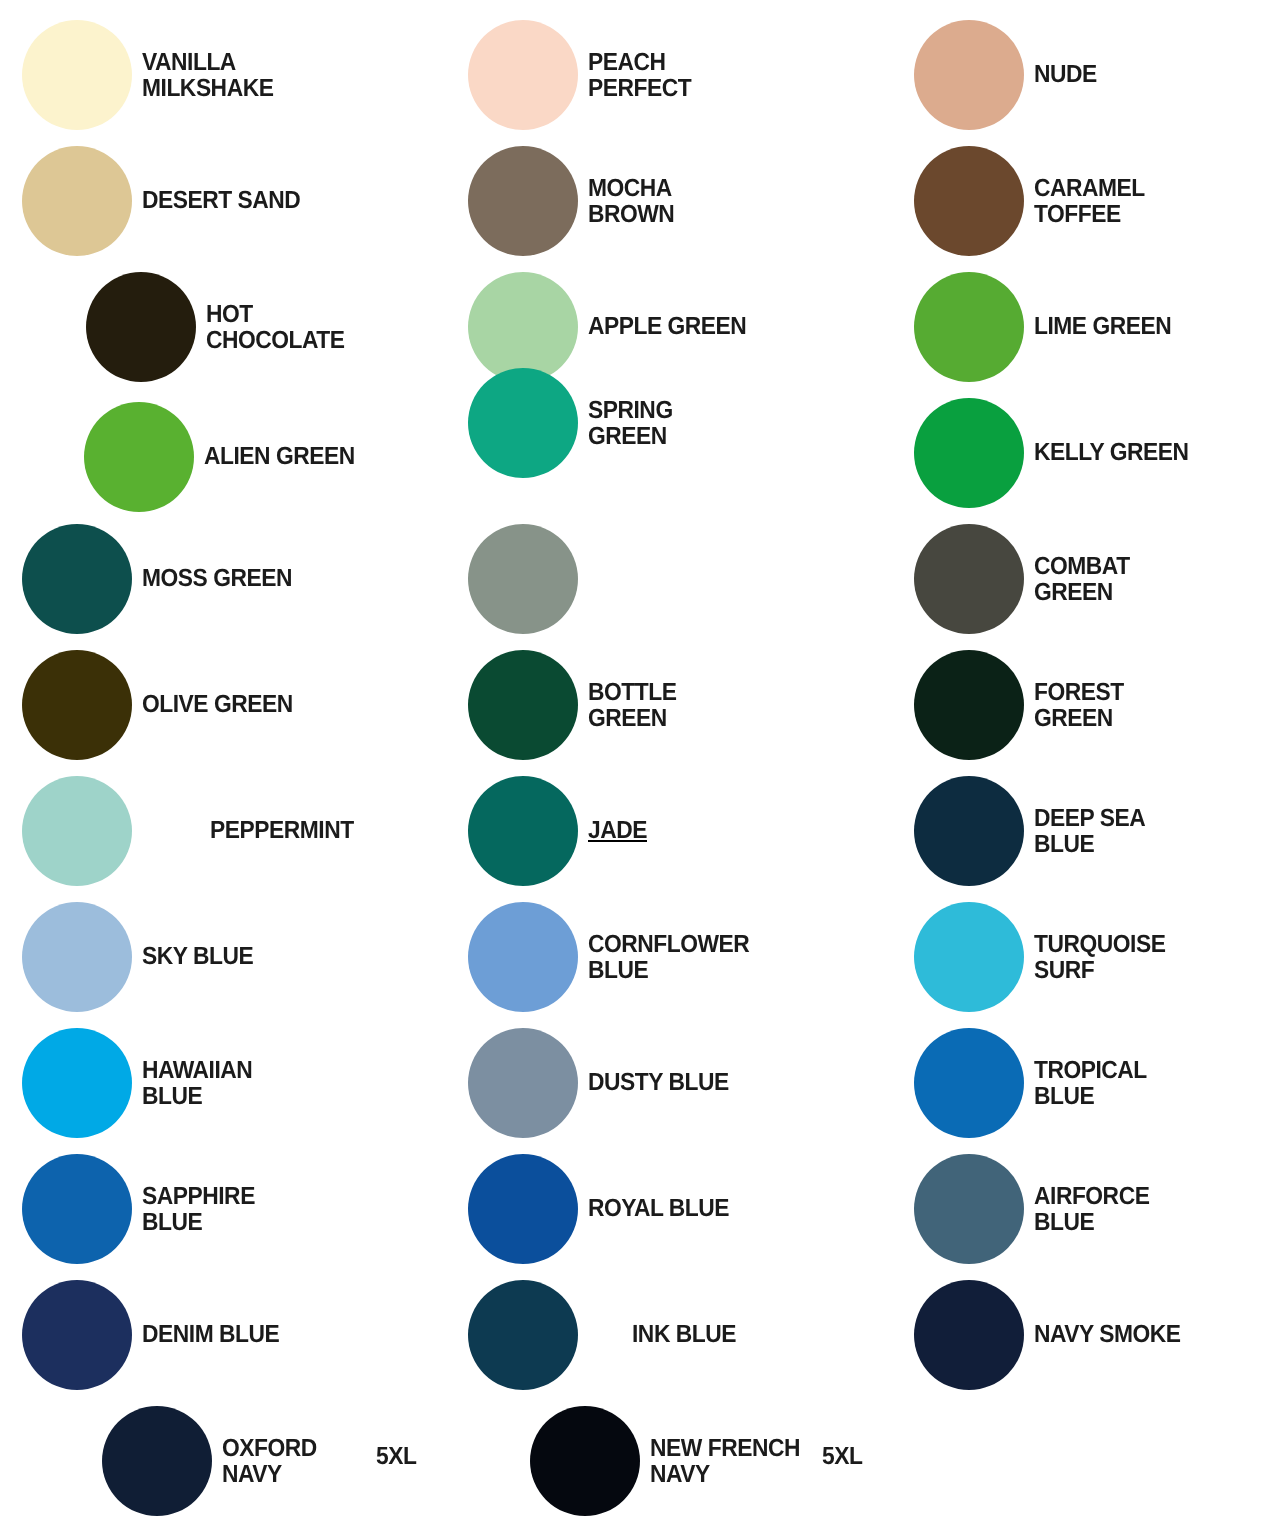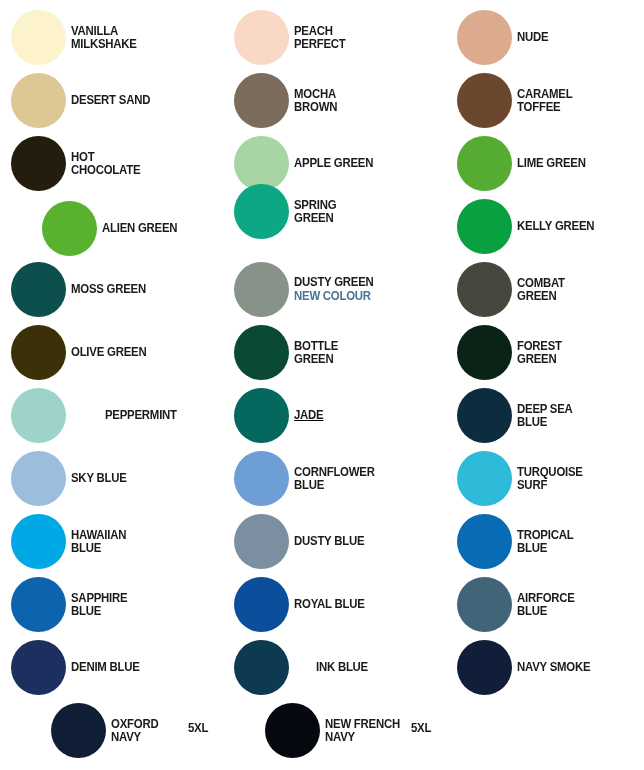--- a/index.html
+++ b/index.html
@@ -102,21 +102,21 @@
           <div class="swatch-name" style="color: rgb(27, 27, 27);">VANILLA
 MILKSHAKE</div>
         </div>
       </div>
       <div class="swatch-row" style="top: 69px;">
         <div class="swatch-dot" style="background: rgb(221, 199, 149); width: 55px; height: 55px;"></div>
         <div class="swatch-label">
           <div class="swatch-name" style="color: rgb(27, 27, 27);">DESERT SAND</div>
         </div>
       </div>
-      <div class="swatch-row" style="top: 132px;">
+      <div class="swatch-row" style="top: 132px; margin-left: 32px;">
         <div class="swatch-dot" style="background: rgb(36, 29, 13); width: 55px; height: 55px;"></div>
         <div class="swatch-label">
           <div class="swatch-name" style="color: rgb(27, 27, 27);">HOT
 CHOCOLATE</div>
         </div>
       </div>
       <div class="swatch-row" style="top: 197px; justify-content: center;">
         <div class="swatch-dot" style="background: rgb(89, 177, 48); width: 55px; height: 55px;"></div>
         <div class="swatch-label">
           <div class="swatch-name" style="color: rgb(27, 27, 27);">ALIEN GREEN</div>
@@ -198,24 +198,20 @@
       </div>
       <div class="swatch-row" style="top: 180px;">
         <div class="swatch-dot" style="background: rgb(13, 167, 131); width: 55px; height: 55px;"></div>
         <div class="swatch-label">
           <div class="swatch-name" style="color: rgb(27, 27, 27);">SPRING
 GREEN</div>
         </div>
       </div>
       <div class="swatch-row" style="top: 258px;">
         <div class="swatch-dot" style="background: rgb(135, 147, 137); width: 55px; height: 55px;"></div>
-        <div class="swatch-label">
-          <div class="swatch-name" style="color: rgb(27, 27, 27);">DUSTY GREEN</div>
-          <div class="swatch-sub" style="color: rgb(74, 115, 148);">NEW COLOUR</div>
-        </div>
       </div>
       <div class="swatch-row" style="top: 321px;">
         <div class="swatch-dot" style="background: rgb(10, 74, 50); width: 55px; height: 55px;"></div>
         <div class="swatch-label">
           <div class="swatch-name" style="color: rgb(27, 27, 27);">BOTTLE
 GREEN</div>
         </div>
       </div>
       <div class="swatch-row" style="top: 384px; text-decoration: underline;">
         <div class="swatch-dot" style="background: rgb(5, 104, 94); width: 55px; height: 55px;"></div>

